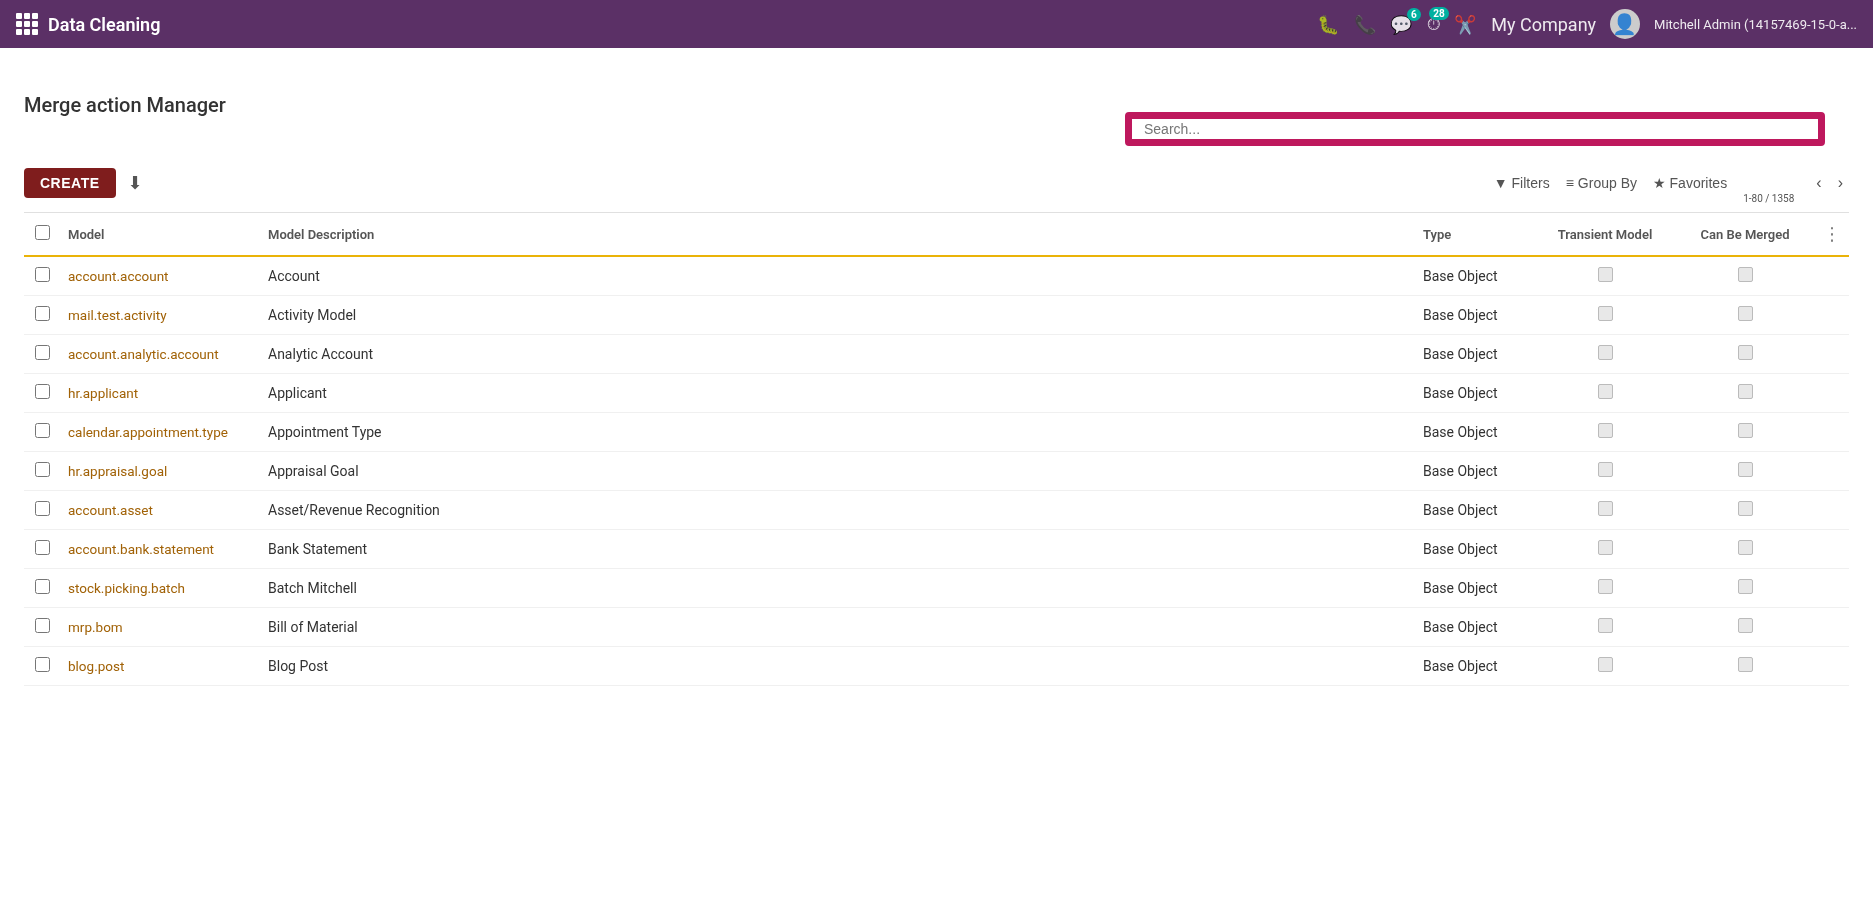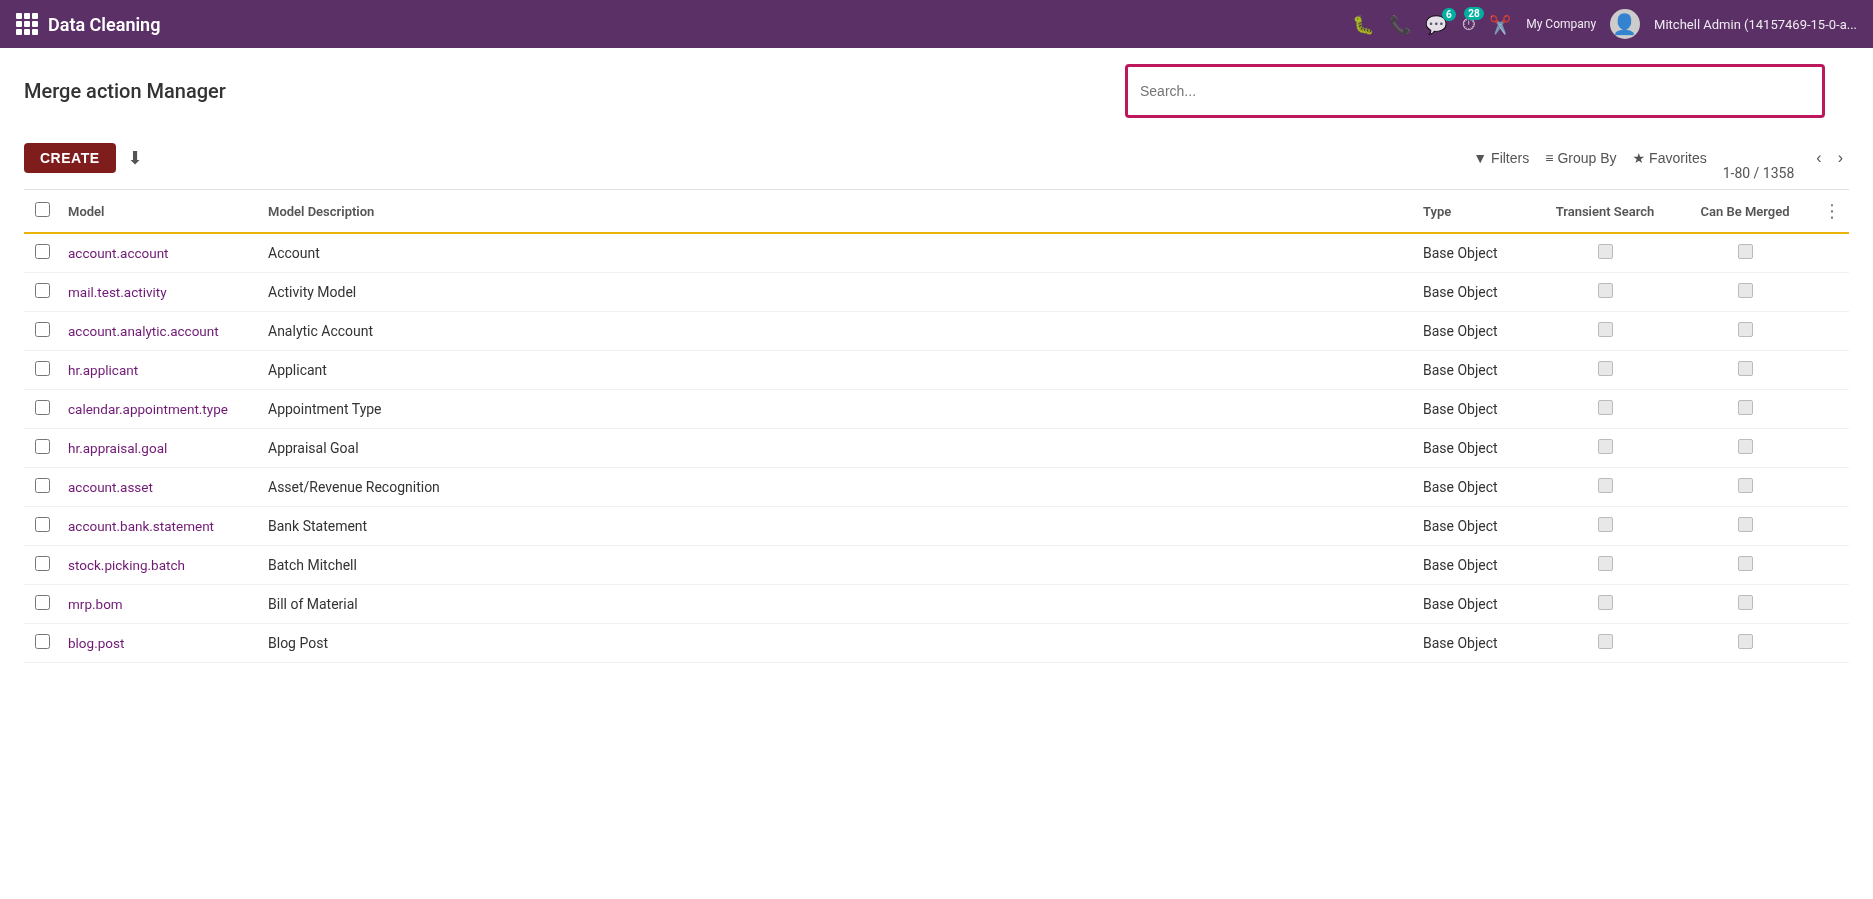--- a/index.html
+++ b/index.html
@@ -68,21 +68,21 @@
       top: -6px;
       right: -8px;
       background: #00b0a0;
       color: #fff;
       font-size: 10px;
       border-radius: 10px;
       padding: 1px 4px;
       font-weight: bold;
     }
     .topnav-right .company-name {
-      font-size: 12px;
+      font-size: 18px;
       color: rgba(255,255,255,0.9);
     }
     .topnav-right .avatar {
       width: 30px;
       height: 30px;
       border-radius: 50%;
       background: #ccc;
       overflow: hidden;
       display: flex;
       align-items: center;
@@ -107,26 +107,27 @@
       color: #333;
       text-align: right;
     }
     .search-bar {
       flex: 1;
       max-width: 700px;
       margin: 0 24px;
     }
     .search-bar input {
       width: 100%;
-      border: 3px solid #be185d;
+      border: 7px solid #be185d;
       border-radius: 4px;
-      padding: 16px 12px;
+      padding: 2px 12px;
       font-size: 14px;
       color: #999;
       outline: none;
+      margin-top: 48px;
     }
 
     
     .toolbar {
       padding: 8px 24px;
       display: flex;
       align-items: center;
       gap: 8px;
     }
     .btn-create {
@@ -158,21 +159,21 @@
       background: none;
       border: none;
       cursor: pointer;
       font-size: 14px;
       color: #555;
       display: flex;
       align-items: center;
       gap: 4px;
     }
     .pagination-info {
-      font-size: 14px;
+      font-size: 10px;
       color: #555;
       margin-top: 31px;
     }
     .pagination-nav {
       display: flex;
       align-items: center;
       gap: 4px;
     }
     .pagination-nav button {
       background: none;
@@ -215,21 +216,21 @@
     tbody tr {
       border-bottom: 1px solid #f0f0f0;
     }
     tbody td {
       padding: 10px 8px;
       font-size: 14px;
       color: #333;
       vertical-align: middle;
     }
     tbody td.model-cell {
-      color: #701a75;
+      color: #a16207;
       font-size: 13.5px;
       margin-top: 28px;
     }
     .checkbox-cell {
       width: 36px;
       text-align: center;
     }
     .checkbox-cell input[type="checkbox"] {
       width: 15px;
       height: 15px;
@@ -336,21 +337,21 @@
 <div class="table-container">
   <table>
     <thead>
       <tr>
         <th class="checkbox-cell">
           <input type="checkbox" style="">
         </th>
         <th class="col-model">Model</th>
         <th class="col-desc">Model Description</th>
         <th class="col-type">Type</th>
-        <th class="col-transient">Transient Search</th>
+        <th class="col-transient">Transient Model</th>
         <th class="col-merged">Can Be Merged</th>
         <th class="col-extra">
           <button class="dots-btn">⋮</button>
         </th>
       </tr>
     </thead>
     <tbody id="table-body">
     <tr>
     <td class="checkbox-cell">
       <input type="checkbox" style="">

